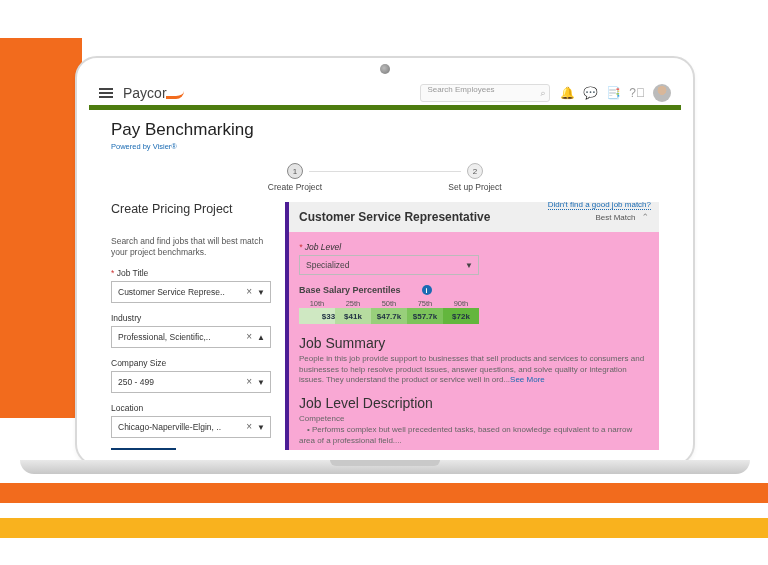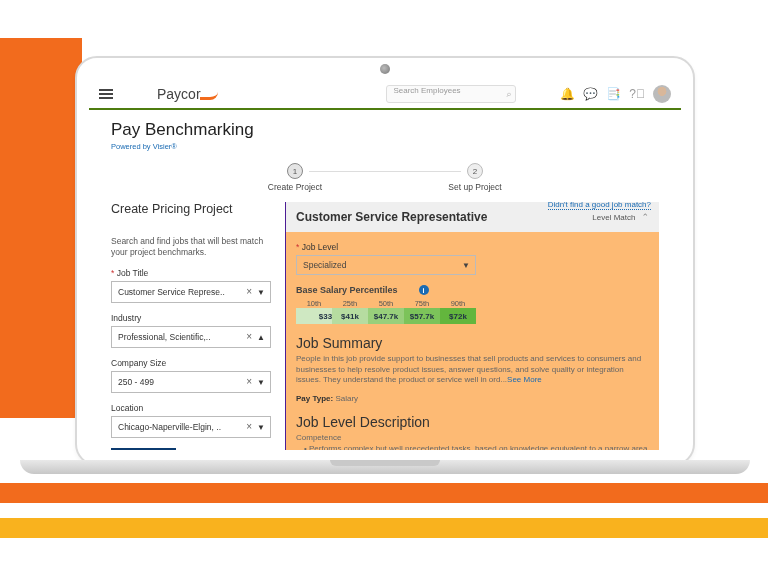--- a/index.html
+++ b/index.html
@@ -14,21 +14,21 @@
   .camera { position: absolute; top: 6px; left: 50%; transform: translateX(-50%); width: 10px; height: 10px;
     border-radius: 50%; background: radial-gradient(circle at 40% 40%, #bbb, #777); }
   .laptop-base { position: absolute; left: 20px; top: 460px; width: 730px; height: 14px;
     background: linear-gradient(#e9e9e9, #c7c7c7); border-radius: 0 0 14px 14px; }
   .laptop-base::before { content:""; position:absolute; left:50%; transform:translateX(-50%); top:0;
     width:110px; height:6px; background:#c9c9c9; border-radius:0 0 8px 8px; }
 
   .screen { position: absolute; left: 12px; right: 12px; top: 22px; bottom: 14px; background: #fff;
     border-radius: 2px; overflow: hidden; font-size: 9px; color: #333; }
 
-  .topbar { display: flex; align-items: center; height: 30px; padding: 0 10px; border-bottom: 2px solid #4d7c0f; gap: 34px; }
+  .topbar { display: flex; align-items: center; height: 30px; padding: 0 10px; border-bottom: 5px solid #4d7c0f; }
   .burger { width:14px; height:10px; display:flex; flex-direction:column; justify-content:space-between; margin-right:10px; cursor:pointer;}
   .burger span { display:block; height:2px; background:#444; }
   .logo { font-size: 14px; color: #444; display:flex; align-items:baseline; }
   .logo .swoosh { display:inline-block; width:18px; height:8px; border-bottom:3px solid #f26b1d; border-radius:0 0 12px 0; margin-left:-1px; transform:translateY(1px);}
   .spacer { flex: 1; }
   .search { width: 130px; height: 18px; border: 1px solid #ddd; border-radius: 3px; padding: 0 18px 0 6px;
     font-size: 8px; color:#999; position:relative; background:#fafafa;}
   .search-mag { position:absolute; right:4px; top:3px; color:#aaa; font-size:9px;}
   .hicons { display:flex; gap:8px; margin-left:10px; color:#999; align-items:center;}
   .hicon { font-size:12px; cursor:pointer; }
@@ -52,31 +52,31 @@
   .left h3 { font-size: 12.5px; font-weight: 400; margin-bottom: 20px; }
   .left .intro { font-size: 8.5px; color:#555; margin-bottom:10px; line-height:1.3;}
   .fld-label { font-size: 8.5px; color:#333; margin-bottom:3px; display:block;}
   .req::before { content:"* "; color:#c33; }
   .fld { position:relative; border:1px solid #bbb; height:22px; padding:0 13px 0 6px; font-size:8.5px;
     display:flex; align-items:center; margin-bottom:10px; background:#fff;}
   .fld .x { position:absolute; right:18px; top:4px; color:#666; font-size:10px; cursor:pointer;}
   .fld .caret { position:absolute; right:5px; top:6px; color:#333; font-size:8px; cursor:pointer;}
   .btn-search { background:#0b3a6f; color:#fff; border:none; padding:5px 12px; font-size:13px; cursor:pointer;}
 
-  .right { flex:1; background:#fdba74; border-left:1px solid #4c1d95; padding:0 0 0 0; position:relative; font-size:8.5px;}
+  .right { flex:1; background:#f9a8d4; border-left:4px solid #4c1d95; padding:0 0 0 0; position:relative; font-size:8.5px;}
   .match-link { text-align:right; color:#1a6bb3; font-size:8px; border-bottom:1px dotted #1a6bb3;
     display:inline-block; position:absolute; right:8px; top:-2px;}
   .job-header { background:#efefef; padding:8px 10px; display:flex; align-items:center; justify-content:space-between;
     }
   .job-header h4 { font-size:12px; font-weight:700; color:#333;}
   .best { font-size:8px; color:#555; display:flex; align-items:center; gap:6px;}
   .best .chev { color:#888; font-size:9px;}
 
   .detail { padding: 10px 10px 0 10px; color:#444;}
-  .detail .lbl { font-size:8.5px; color:#333; margin-bottom:3px; display:block;}
+  .detail .lbl { font-size:8.5px; color:#333; margin-bottom:3px; display:block;font-style:italic;}
   .detail .req::before { content:"* "; color:#c33;}
   .select { border:1px solid #bbb; height:20px; width:180px; padding:0 20px 0 6px; display:flex;
     align-items:center; position:relative; font-size:8.5px; margin-bottom:10px;}
   .select .caret { position:absolute; right:5px; top:5px; font-size:8px;}
 
   .sub-title { font-size:9px; font-weight:700; margin-bottom:4px; display:flex; align-items:center; gap:21px;}
   .info-i { width:10px;height:10px;border-radius:50%;background:#1a6bb3;color:#fff;font-size:7px;
     display:inline-flex;align-items:center;justify-content:center;}
 
   .pct-head { display:flex; font-size:7.5px; color:#555;}
@@ -178,21 +178,21 @@
 
           <button class="btn-search">Search</button>
         </div>
 
         <div class="right">
           <span class="match-link">Didn't find a good job match?</span>
 
           <div class="job-header">
             <h4>Customer Service Representative</h4>
             <div class="best">
-              <span>Level Match</span>
+              <span>Best Match</span>
               <span class="chev">⌃</span>
             </div>
           </div>
 
           <div class="detail">
             <span class="lbl req">Job Level</span>
             <div class="select">
               <span>Specialized</span>
               <span class="caret">▼</span>
             </div>
@@ -214,24 +214,20 @@
               <div class="pct p2">$47.7k</div>
               <div class="pct p3">$57.7k</div>
               <div class="pct p4">$72k</div>
             </div>
 
             <div class="para">
               <b>Job Summary</b>
               <span>People in this job provide support to businesses that sell products and services to consumers and businesses to help resolve product issues, answer questions, and solve quality or integration issues. They understand the product or service well in ord...</span><span class="more">See More</span>
             </div>
 
-            <div class="para">
-              <span style="font-weight:700;color:#333;">Pay Type:</span>
-              <span>Salary</span>
-            </div>
 
             <div class="para">
               <b>Job Level Description</b>
               <span>Competence</span><br>
               <span class="bullet">• <span>Performs complex but well precedented tasks, based on knowledge equivalent to a narrow area of a professional field....</span></span><br>
               
             </div>
 
           </div>
 

